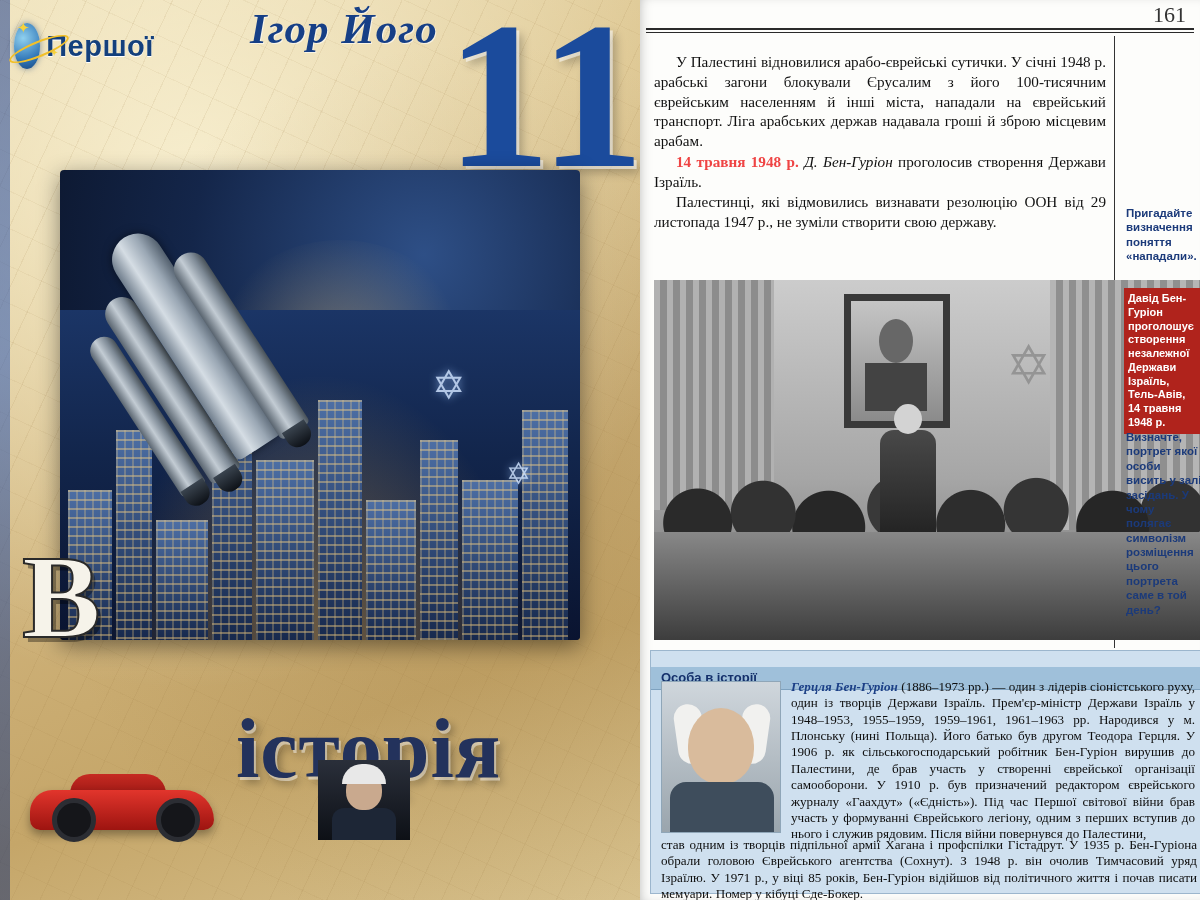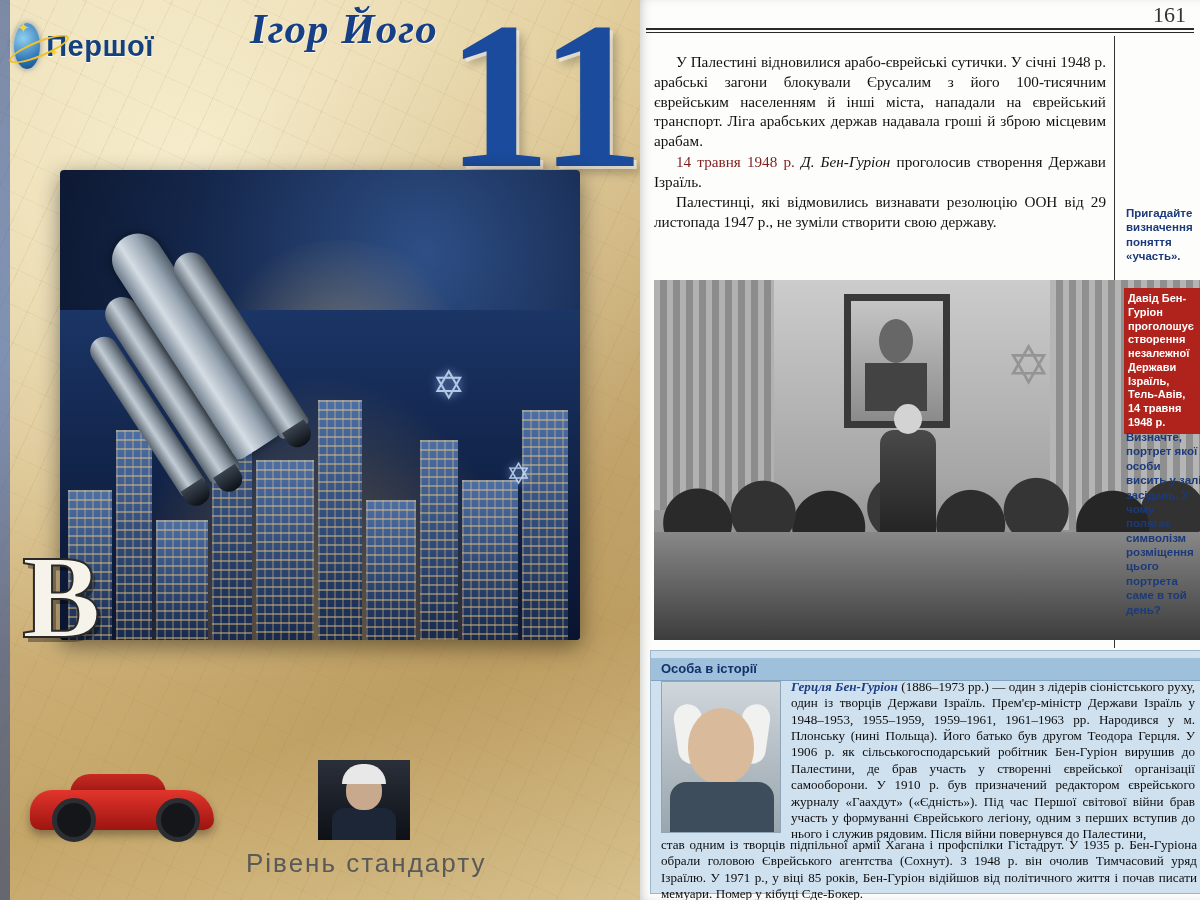--- a/index.html
+++ b/index.html
@@ -192,21 +192,21 @@
   .col-rule{
     position:absolute;left:474px;top:36px;width:1px;height:612px;background:#333;
   }
 
   .body-text{
     position:absolute;left:14px;top:52px;width:452px;
     font-family:"Liberation Serif",serif;font-size:15.2px;line-height:1.30;
     color:#111;text-align:justify;
   }
   .body-text p{margin:0 0 1px 0;text-indent:22px;}
-  .date-red{color:#7f1d1d;font-weight:normal;}
+  .date-red{color:#ef4444;font-weight:bold;}
   .italic-b{font-style:italic;font-weight:normal;}
 
   
   .side-q{
     position:absolute;left:486px;top:206px;width:72px;
     font-family:"Liberation Sans",sans-serif;font-size:11.5px;font-weight:bold;
     color:#1b3a7a;line-height:1.25;
   }
   .side-q2{
     position:absolute;left:486px;top:430px;width:76px;
@@ -262,21 +262,21 @@
     background:#b0231c;color:#fff;padding:4px 4px;
     font-family:"Liberation Sans",sans-serif;font-size:11px;font-weight:bold;line-height:1.25;
   }
 
   
   .person{
     position:absolute;left:10px;top:650px;width:550px;height:242px;
     background:#cfe0ef;border:1px solid #9cb6cd;
   }
   .person-hd{
-    position:absolute;left:0;top:7px;width:550px;height:22px;
+    position:absolute;left:0;top:16px;width:550px;height:22px;
     background:#9fc0da;border-bottom:1px solid #7ea2c0;
   }
   .person-hd span{
     font-family:"Liberation Sans",sans-serif;font-size:13px;font-weight:bold;
     color:#14306b;padding-left:10px;line-height:22px;display:block;
   }
   .person-photo{
     position:absolute;left:10px;top:30px;width:118px;height:150px;
     background:linear-gradient(180deg,#cfd6dc,#9aa5ad);overflow:hidden;
     border:1px solid #8fa6b8;
@@ -345,53 +345,53 @@
               <div class="nozzle n1" style="left:4px;"></div>
             </div>
           <div class="body"></div>
           <div class="boost b2">
               <div class="nozzle n3" style="left:4px;"></div>
             </div>
         </div>
       </div>
 
       <div class="title-v">В</div>
+      <div class="title-sub">історія</div>
 
       <div class="car">
         <div class="cabin"></div>
           <div class="shape"></div>
         <div class="wheel w1"></div>
           <div class="wheel w2"></div>
       </div>
       <div class="portrait-sm">
         <div class="torso"></div>
           <div class="head"></div>
           <div class="hair"></div>
       </div>
 
-      <div class="level">Рівень стандарту</div>
     </div>
   </div>
 
   <div class="sheet">
     <div class="rule-top"></div>
     <div class="rule-top2"></div>
     <div class="pageno">161</div>
     <div class="col-rule"></div>
 
     <div class="body-text">
       <p>У Палестині відновилися арабо-єврейські сутички. У січні 1948 р. арабські загони блокували Єрусалим з його 100-тисячним єврейським населенням й інші міста, нападали на єврейський транспорт. Ліга арабських держав надавала гроші й зброю місцевим арабам.</p>
       <p>
         <span class="date-red">14 травня 1948 р.</span>
         <span class="italic-b">Д. Бен-Гуріон</span><span> проголосив створення Держави Ізраїль.</span>
       </p>
       <p>Палестинці, які відмовились визнавати резолюцію ООН від 29 листопада 1947 р., не зуміли створити свою державу.</p>
     </div>
 
-    <div class="side-q">Пригадайте визначення поняття «участь».</div>
+    <div class="side-q">Пригадайте визначення поняття «нападали».</div>
 
     <div class="photo">
       <div class="wall"></div>
       <div class="curtL"></div>
         <div class="curtR"></div>
       <div class="frame">
         <div class="hd"></div>
           <div class="bd"></div>
       </div>
       <div class="sod">✡</div>

